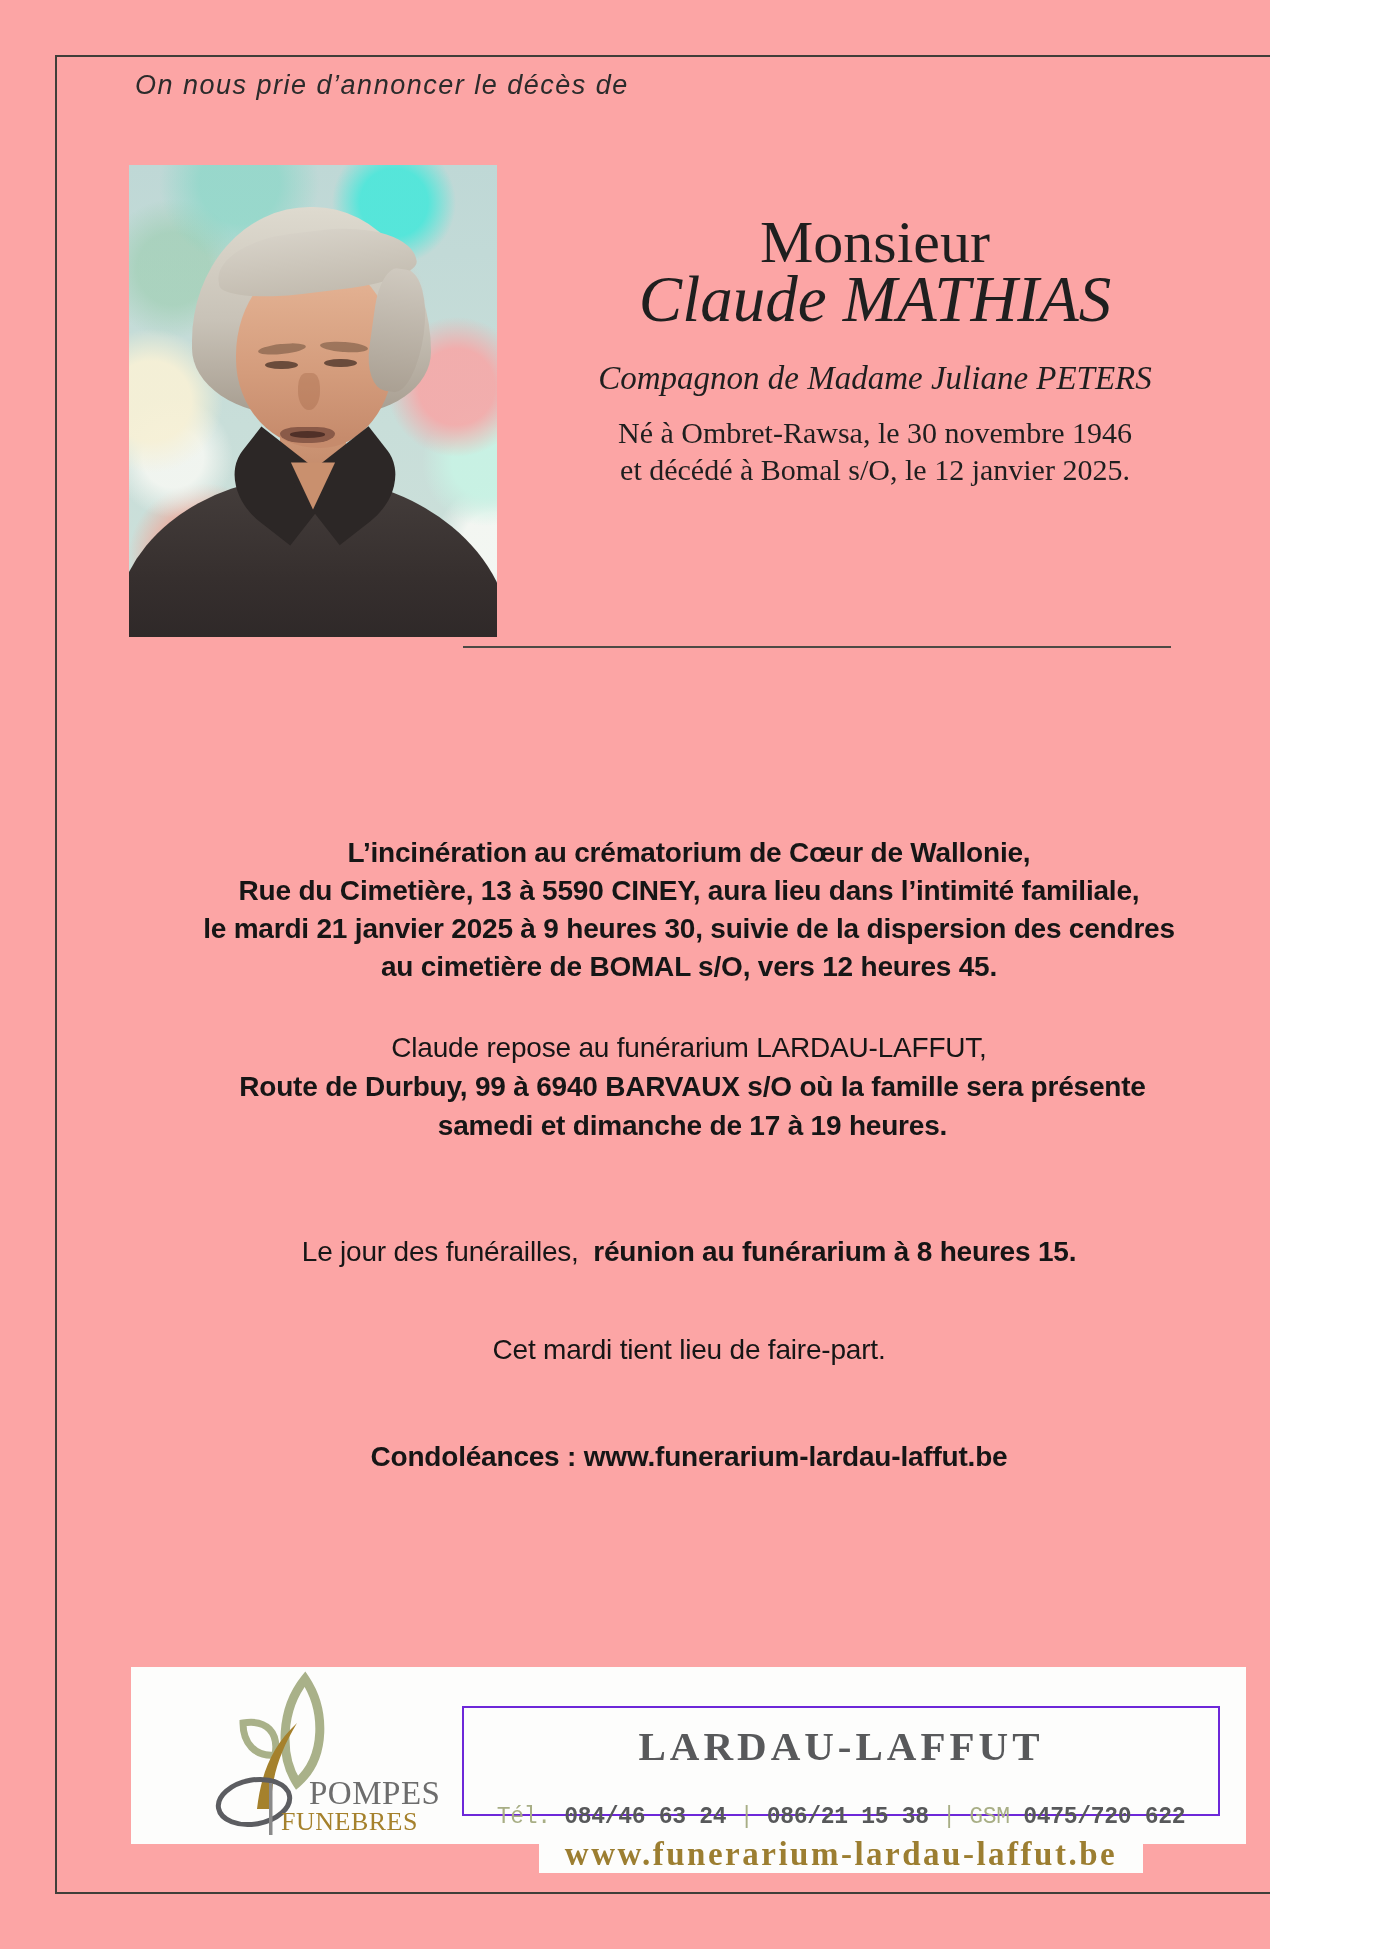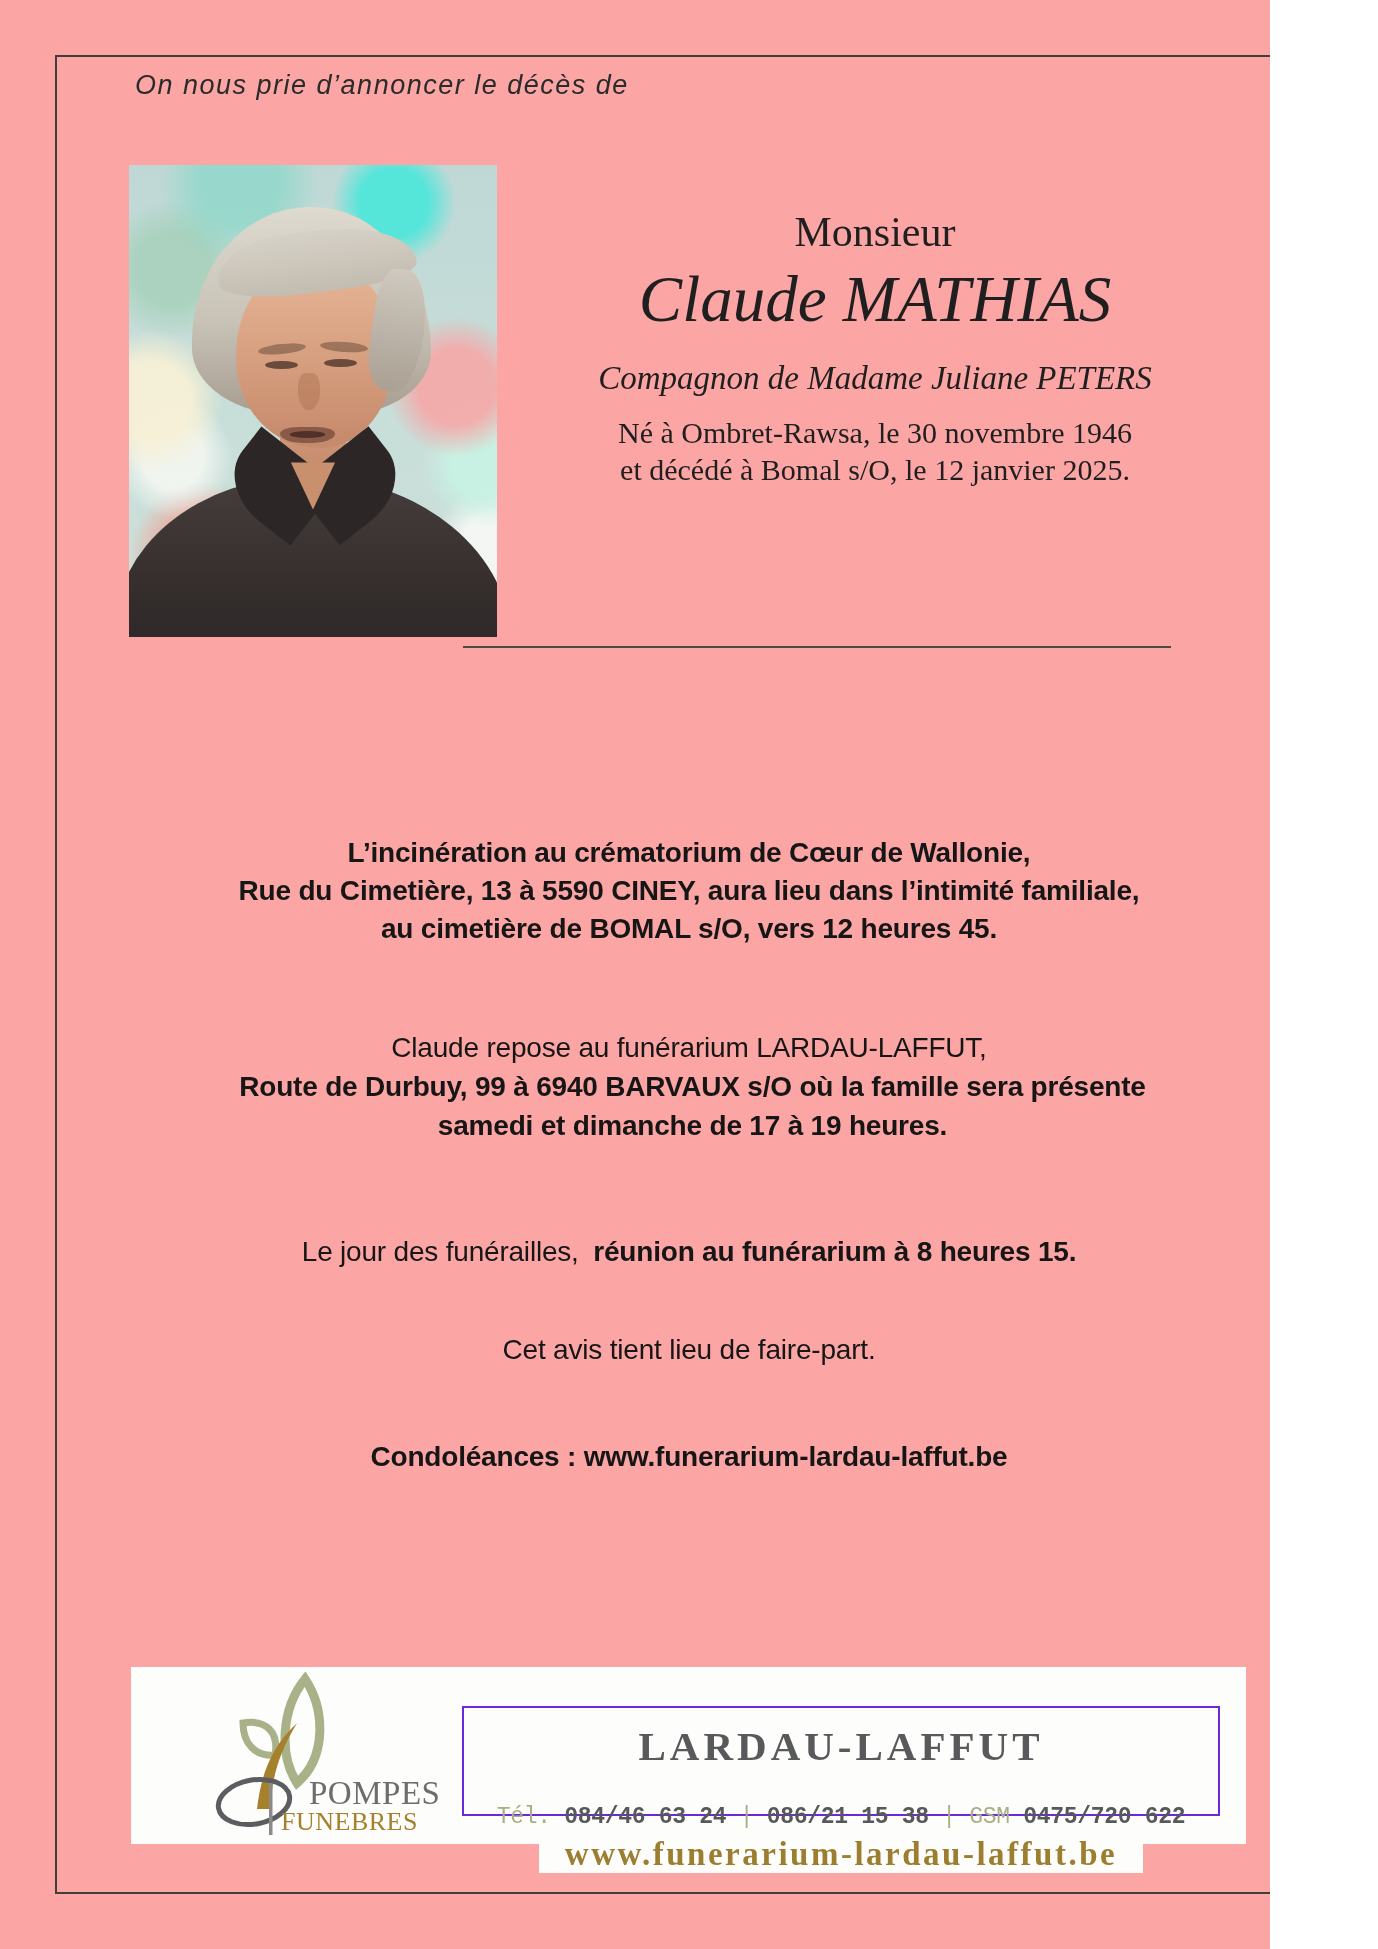--- a/index.html
+++ b/index.html
@@ -85,21 +85,21 @@
   .collar.r{left:48%;bottom:24%;transform:rotate(-38deg);border-radius:0 0 60% 0;}
   .vskin{
     position:absolute;left:44%;bottom:27%;width:12%;height:10%;
     background:#c9906e;clip-path:polygon(0 0,100% 0,50% 100%);
   }
   
   .hdr{
     position:absolute;left:497px;top:0;width:756px;text-align:center;
     font-family:"Liberation Serif",serif;color:#1f1f1f;
   }
-  .monsieur{position:absolute;left:0;top:208px;width:100%;font-size:42px;}
+  .monsieur{position:absolute;left:0;top:208px;width:100%;font-size:60px;}
   .defname{position:absolute;left:0;top:262px;width:100%;font-size:65px;font-style:italic;font-weight:500;}
   .relation{position:absolute;left:0;top:360px;width:100%;font-size:33px;font-style:italic;}
   .born{position:absolute;left:0;top:416px;width:100%;font-size:30px;}
   .died{position:absolute;left:0;top:453px;width:100%;font-size:30px;}
   .divider{position:absolute;left:463px;top:646px;width:708px;height:2px;background:#4c4a45;}
   
   .bodytxt{
     position:absolute;left:57px;width:1264px;text-align:center;
     font-family:"Liberation Sans",sans-serif;color:#161616;
     font-size:28px;line-height:38px;letter-spacing:-0.2px;
@@ -193,34 +193,35 @@
     <div class="relation">Compagnon de Madame Juliane PETERS</div>
     <div class="born">Né à Ombret-Rawsa, le 30 novembre 1946</div>
     <div class="died">et décédé à Bomal s/O, le 12 janvier 2025.</div>
   </div>
 
   <div class="divider"></div>
 
   <div class="bodytxt p1">
     <div>L’incinération au crématorium de Cœur de Wallonie,</div>
     <div>Rue du Cimetière, 13 à 5590 CINEY, aura lieu dans l’intimité familiale,</div>
+    <div>le mardi 21 janvier 2025 à 9 heures 30, suivie de la dispersion des cendres</div>
     <div>au cimetière de BOMAL s/O, vers 12 heures 45.</div>
   </div>
 
   <div class="bodytxt p2">
     <div>Claude repose au funérarium LARDAU-LAFFUT,</div>
     <div class="w700">Route de Durbuy, 99 à 6940 BARVAUX s/O où la famille sera présente</div>
     <div class="w700">samedi et dimanche de 17 à 19 heures.</div>
   </div>
 
   <div class="bodytxt p3">
     <span>Le jour des funérailles, </span><span class="w700">réunion au funérarium à 8 heures 15.</span>
   </div>
 
-  <div class="bodytxt p4">Cet avis tient lieu de faire-part.</div>
+  <div class="bodytxt p4">Cet mardi tient lieu de faire-part.</div>
 
   <div class="bodytxt p5">Condoléances&nbsp;: www.funerarium-lardau-laffut.be</div>
 
   <div class="band">
 
     <svg class="logo-svg" width="150" height="165" viewBox="0 0 150 165">
 
       <path d="M96 8 C116 38 118 86 88 112 C70 84 72 38 96 8 Z" fill="none" stroke="#a9b189" stroke-width="9"></path>
 
       <path d="M34 52 C58 48 70 62 66 84 C46 86 34 72 34 52 Z" fill="none" stroke="#a9b189" stroke-width="7"></path>

